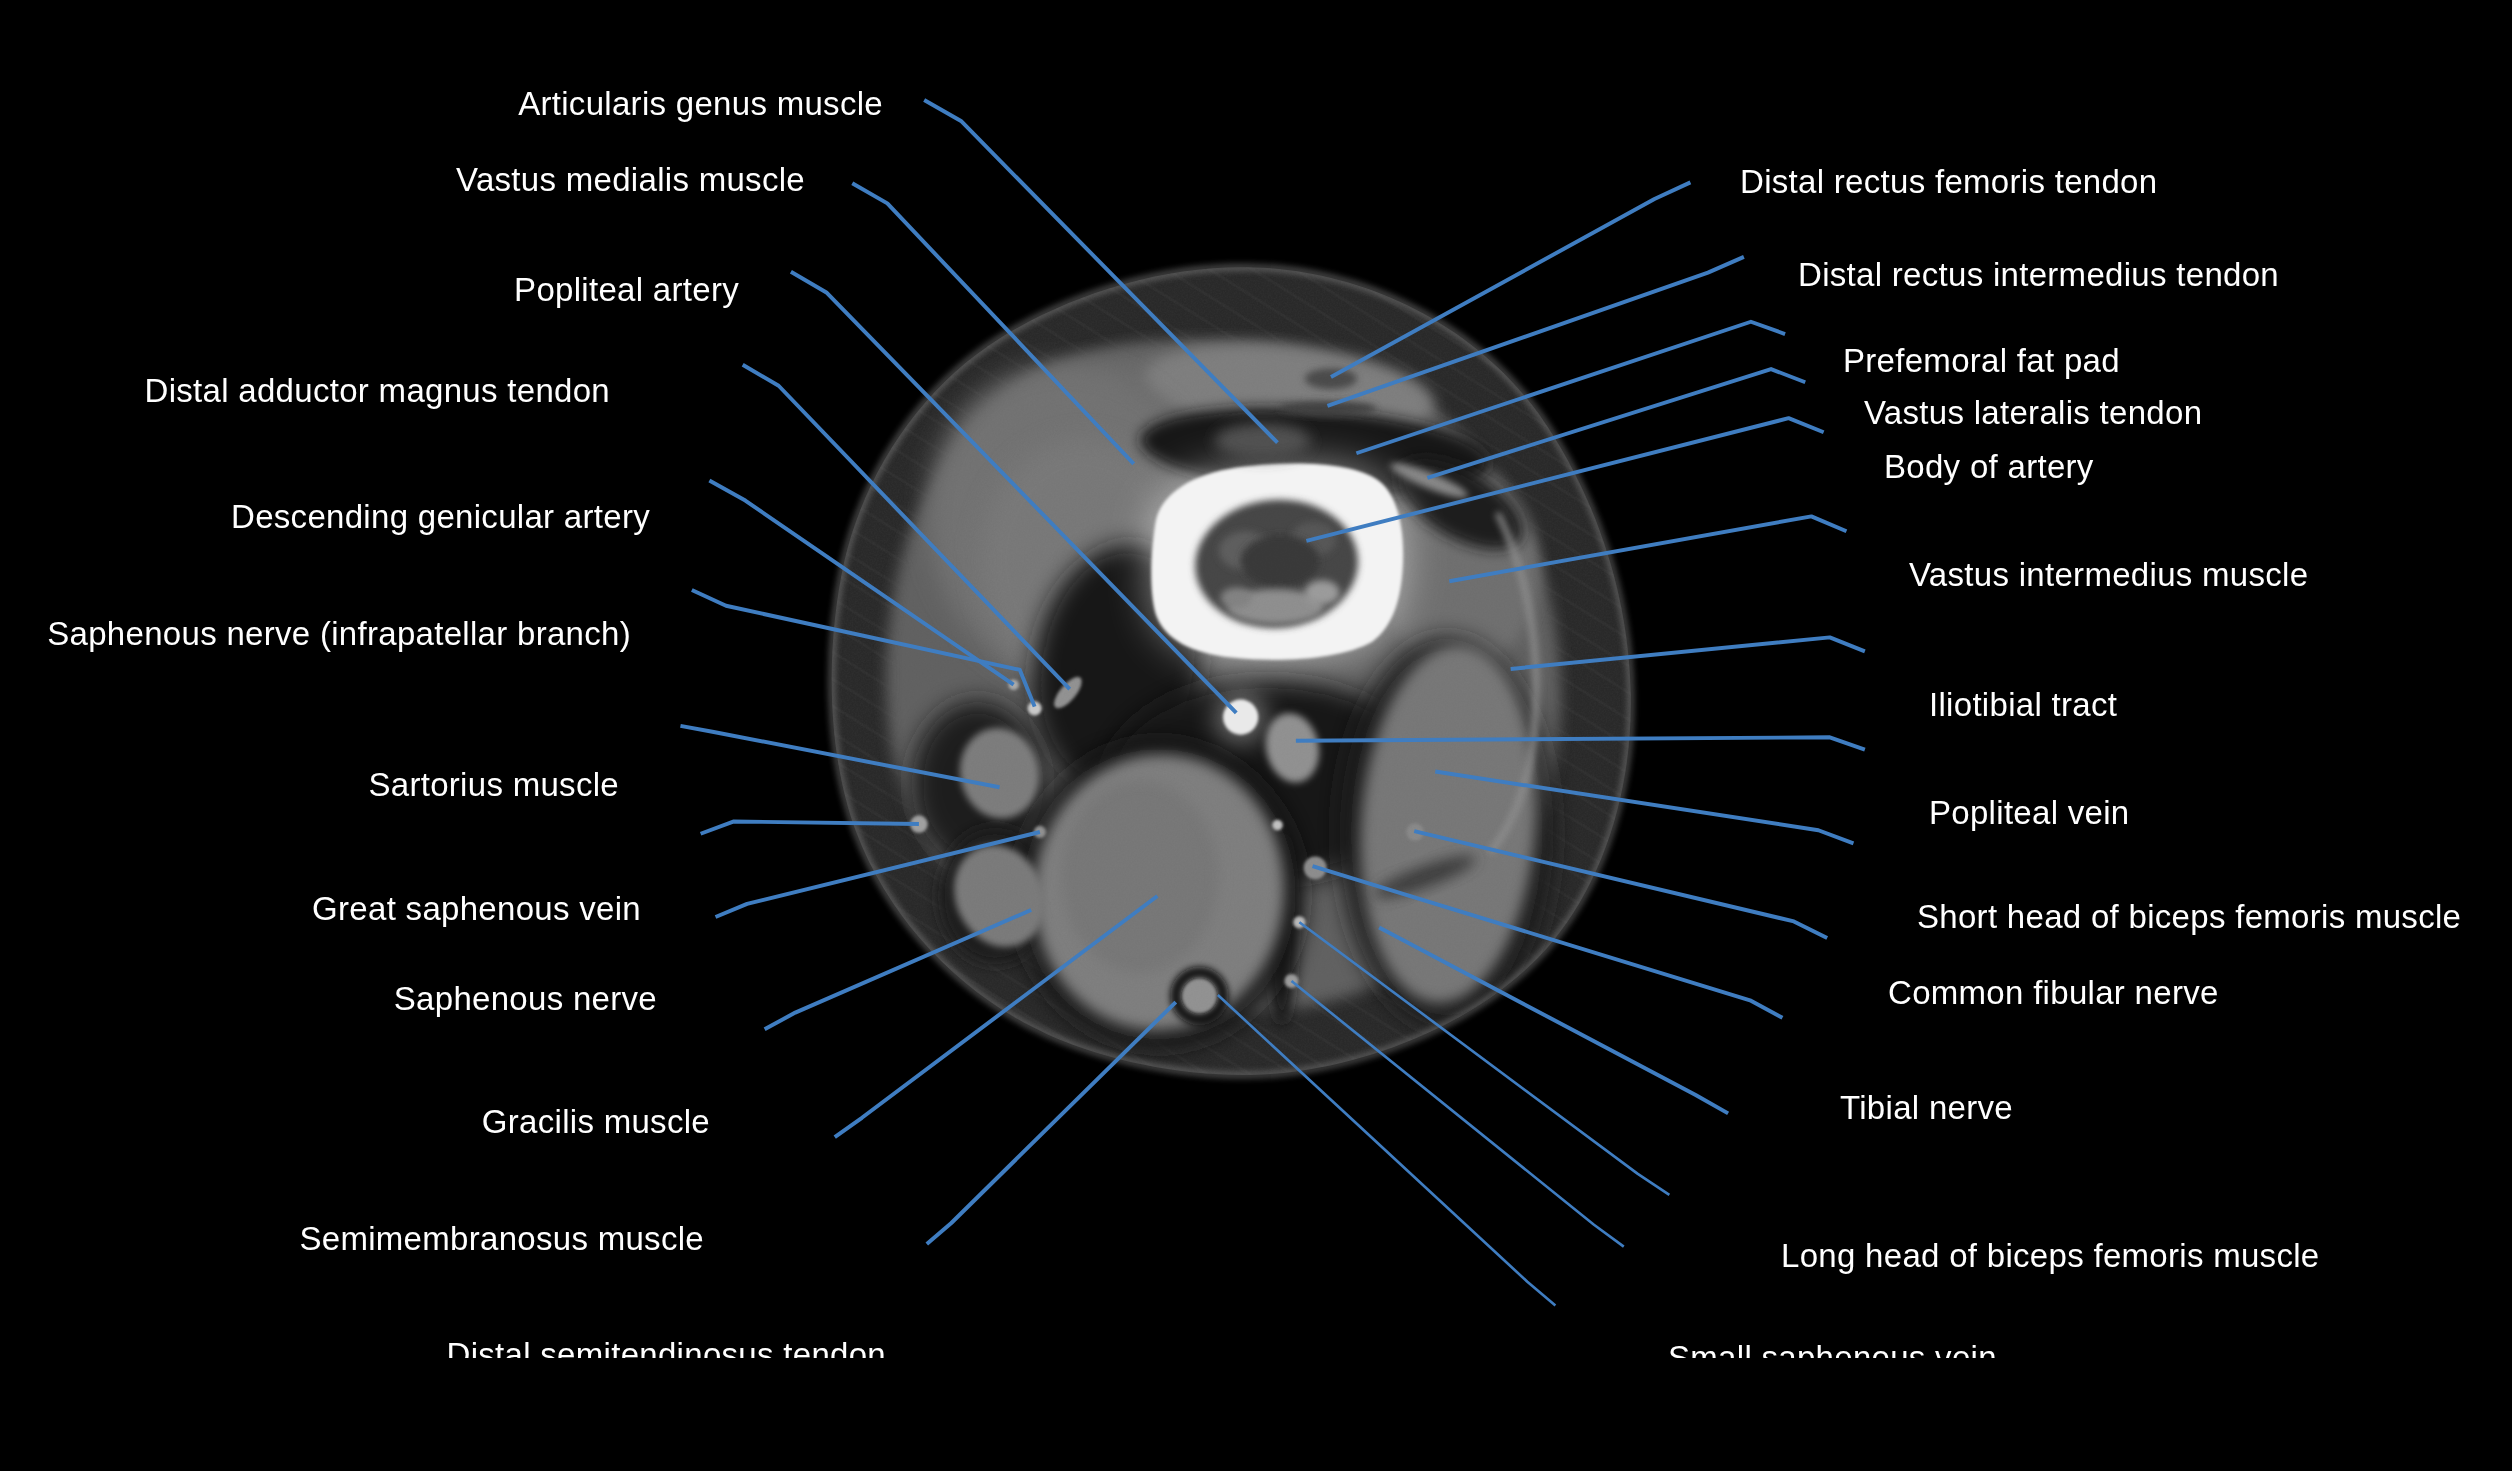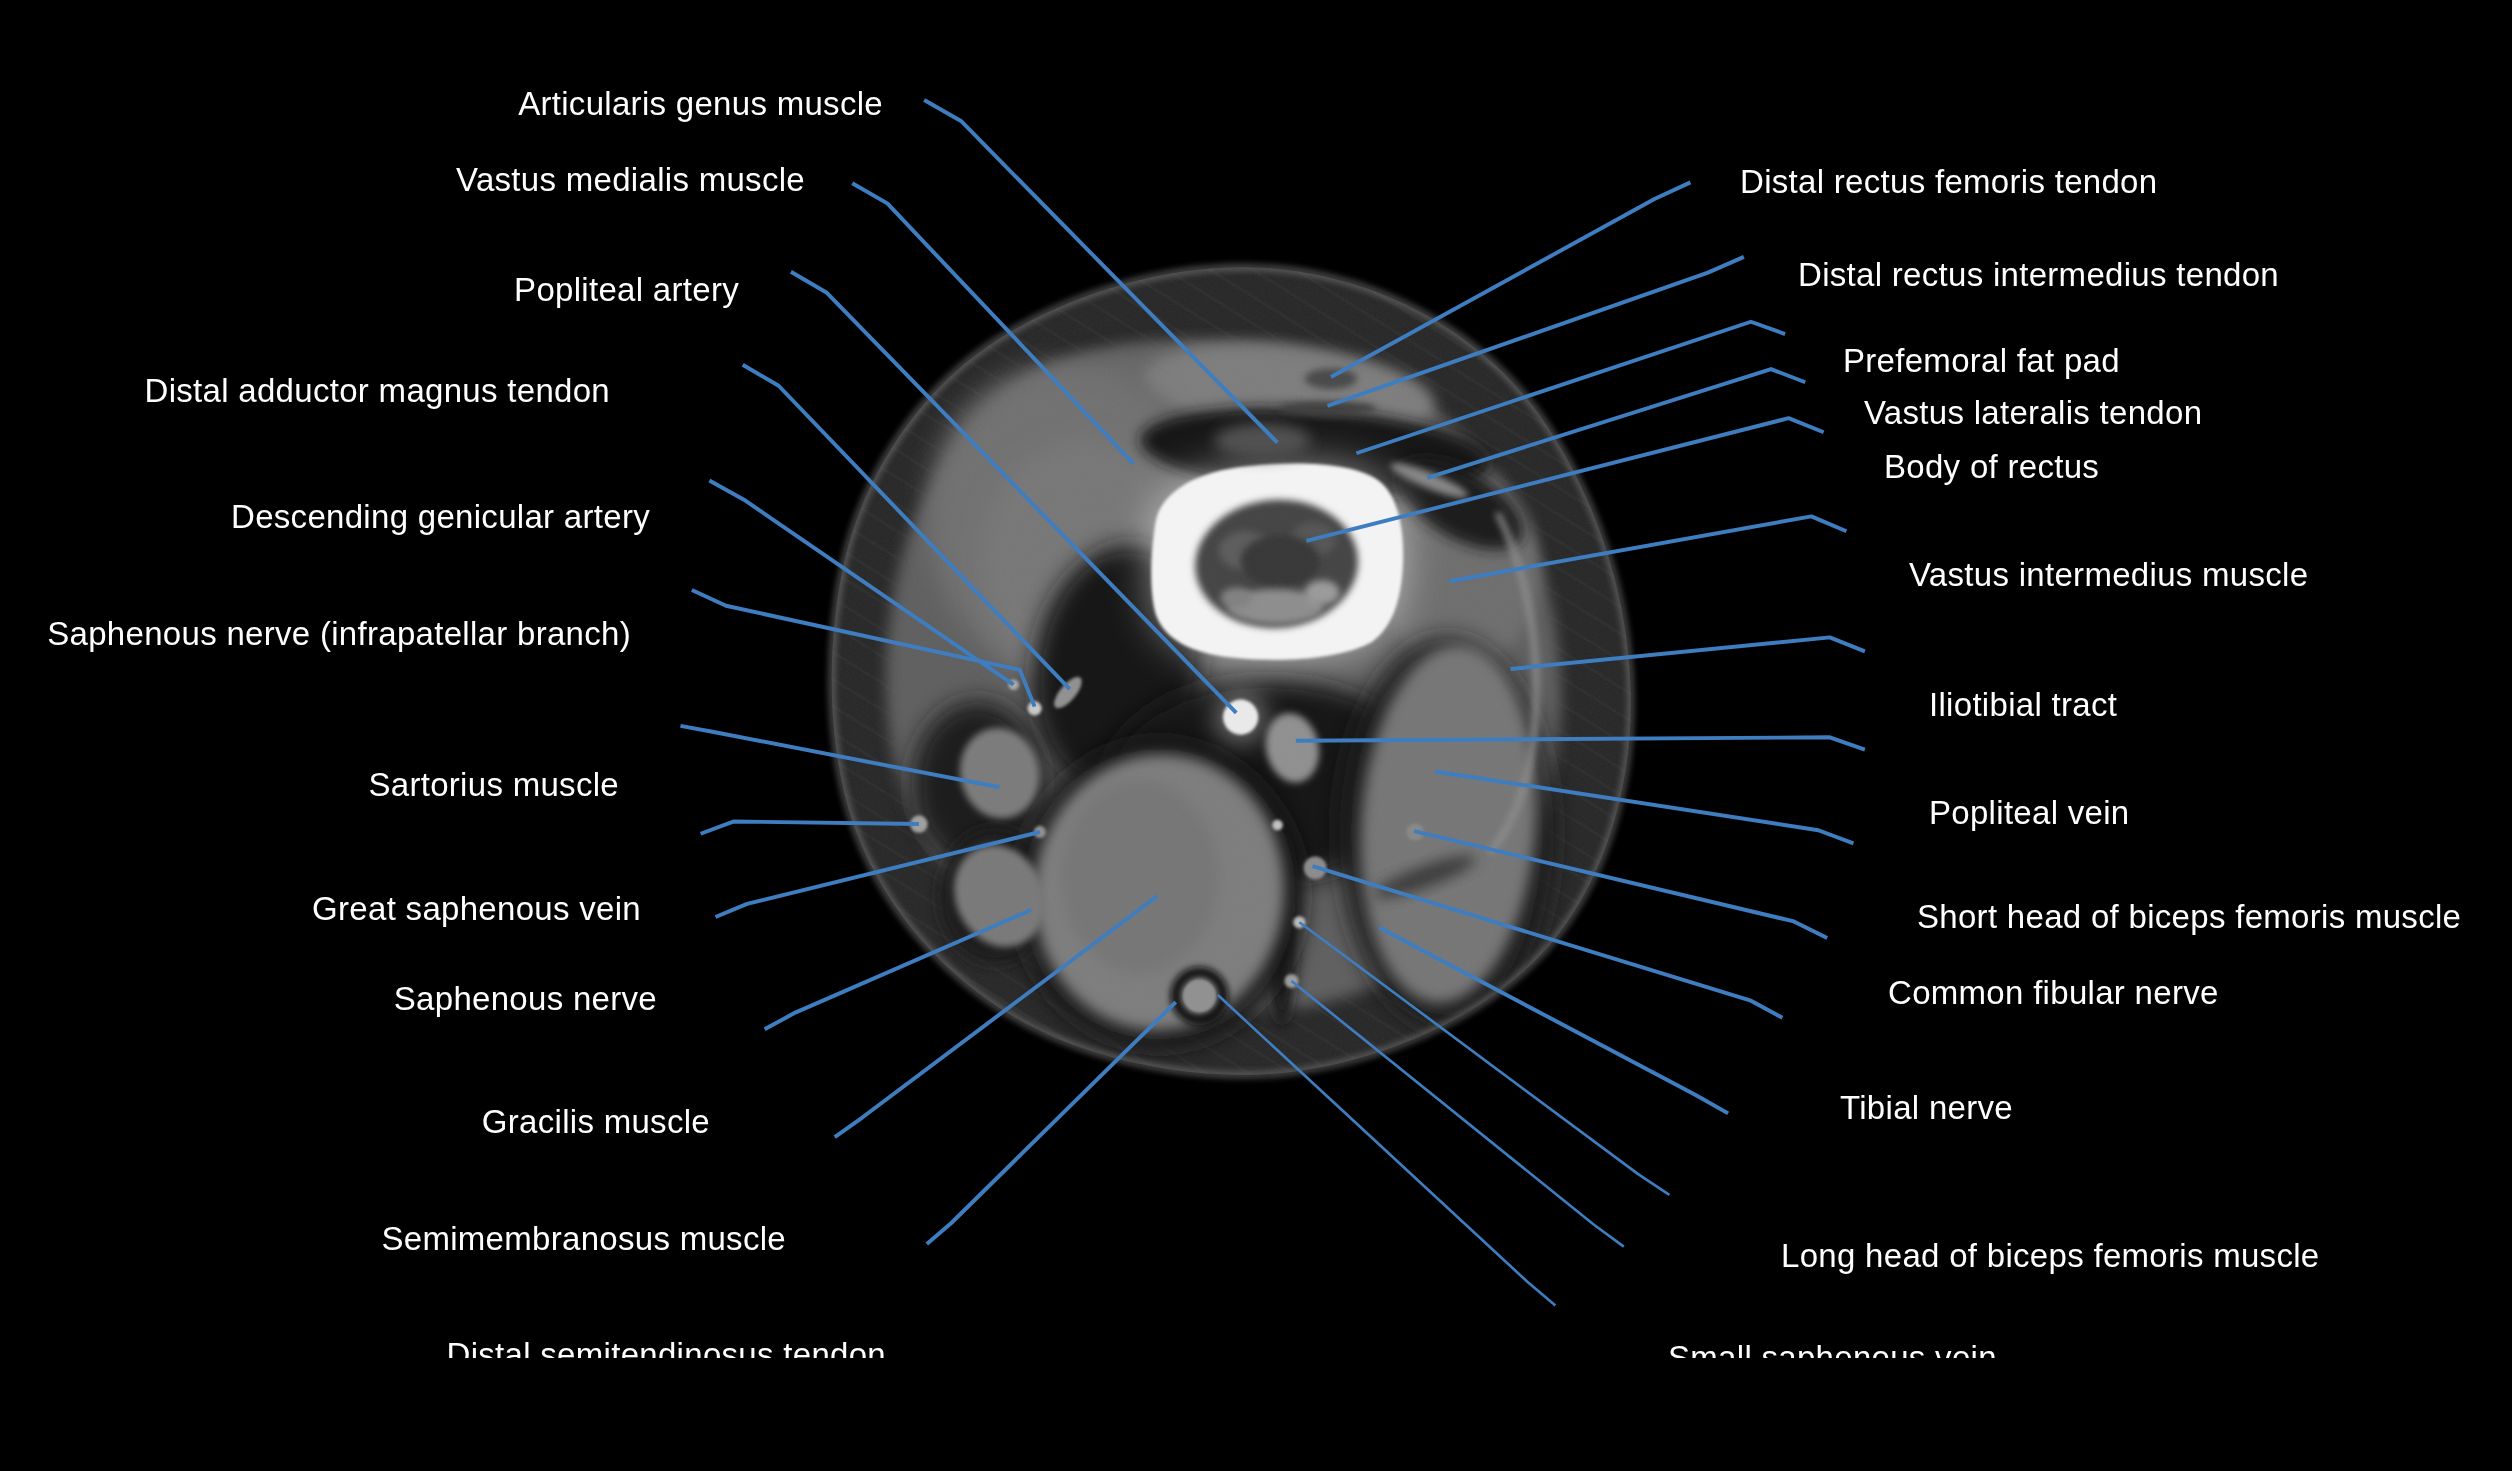--- a/index.html
+++ b/index.html
@@ -179,27 +179,27 @@
       <div class="label left" style="top: 104px; right: 1629px;">Articularis genus muscle</div>
       <div class="label left" style="top: 180px; right: 1707px;">Vastus medialis muscle</div>
       <div class="label left" style="top: 290px; right: 1773px;">Popliteal artery</div>
       <div class="label left" style="top: 391px; right: 1902px;">Distal adductor magnus tendon</div>
       <div class="label left" style="top: 517px; right: 1862px;">Descending genicular artery</div>
       <div class="label left" style="top: 634px; right: 1881px;">Saphenous nerve (infrapatellar branch)</div>
       <div class="label left" style="top: 785px; right: 1893px;">Sartorius muscle</div>
       <div class="label left" style="top: 909px; right: 1871px;">Great saphenous vein</div>
       <div class="label left" style="top: 999px; right: 1855px;">Saphenous nerve</div>
       <div class="label left" style="top: 1122px; right: 1802px;">Gracilis muscle</div>
-      <div class="label left" style="top: 1239px; right: 1726px; margin-left: 22px;">Semimembranosus muscle</div>
+      <div class="label left" style="top: 1239px; right: 1808px; margin-left: 22px;">Semimembranosus muscle</div>
       <div class="label left" style="top: 1355px; right: 1626px;">Distal semitendinosus tendon</div>
       <div class="label right" style="top: 182px; left: 1740px;">Distal rectus femoris tendon</div>
       <div class="label right" style="top: 275px; left: 1798px;">Distal rectus intermedius tendon</div>
       <div class="label right" style="top: 361px; left: 1843px;">Prefemoral fat pad</div>
       <div class="label right" style="top: 413px; left: 1864px;">Vastus lateralis tendon</div>
-      <div class="label right" style="top: 467px; left: 1884px;">Body of rectus</div>
+      <div class="label right" style="top: 467px; left: 1884px;">Body of artery</div>
       <div class="label right" style="top: 575px; left: 1909px;">Vastus intermedius muscle</div>
       <div class="label right" style="top: 705px; left: 1929px;">Iliotibial tract</div>
       <div class="label right" style="top: 813px; left: 1929px;">Popliteal vein</div>
       <div class="label right" style="top: 917px; left: 1917px;">Short head of biceps femoris muscle</div>
       <div class="label right" style="top: 993px; left: 1888px;">Common fibular nerve</div>
       <div class="label right" style="top: 1108px; left: 1840px;">Tibial nerve</div>
       <div class="label right" style="top: 1256px; left: 1781px;">Long head of biceps femoris muscle</div>
       <div class="label right" style="top: 1358px; left: 1668px;">Small saphenous vein</div>
       <div class="label right" style="top: 1422px; left: 1594px;">Semitendinosus muscle</div>
     </div>

